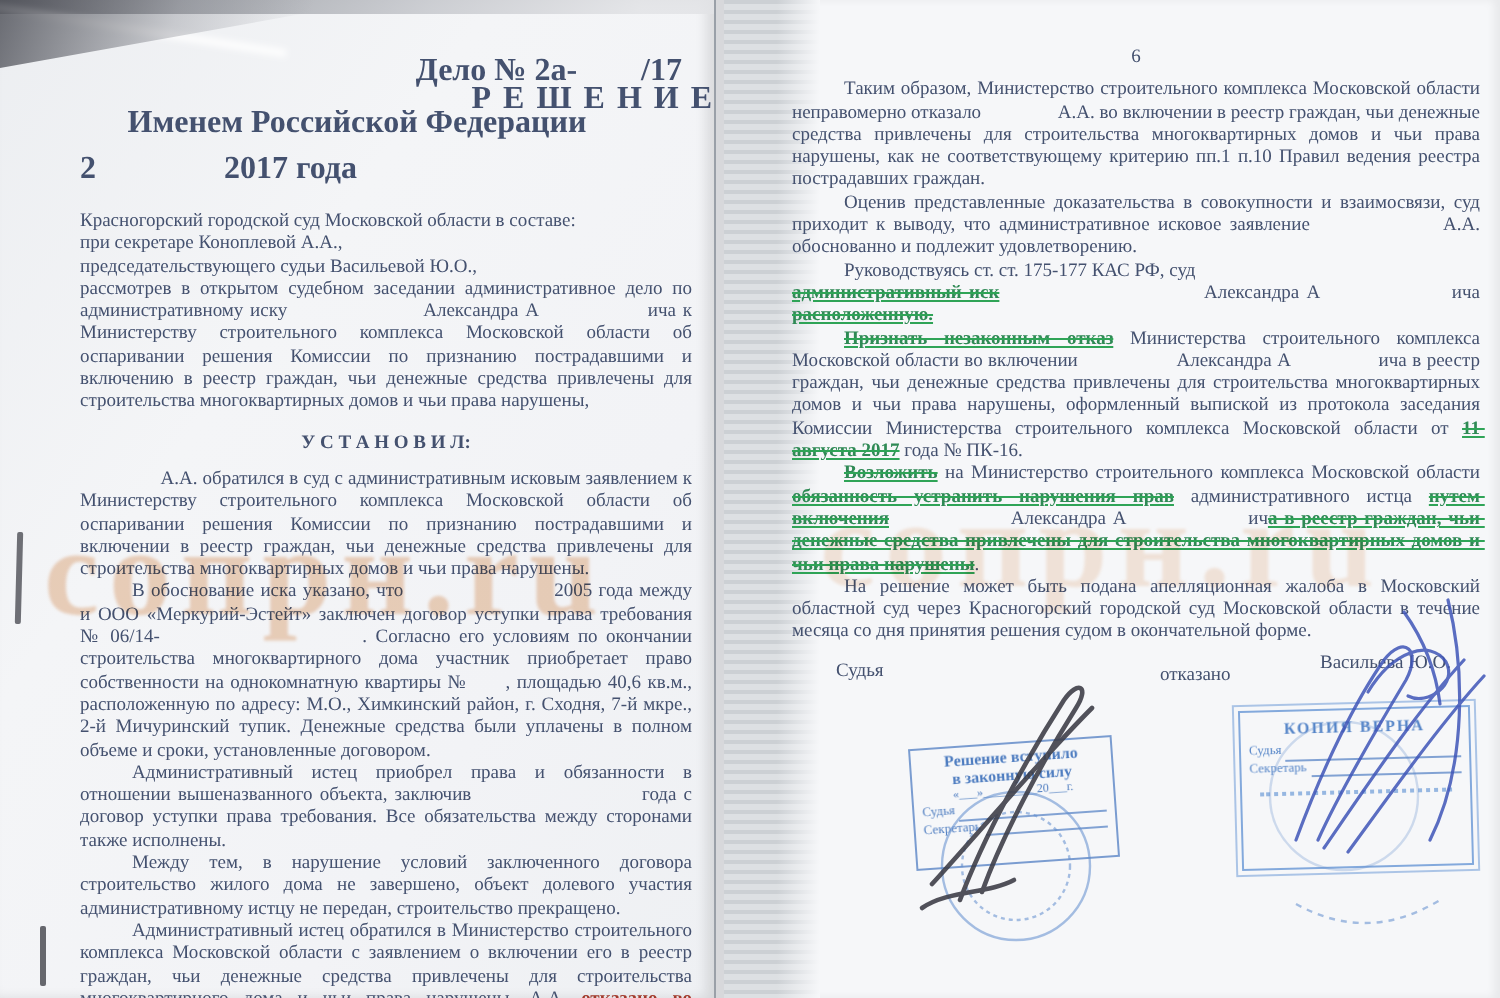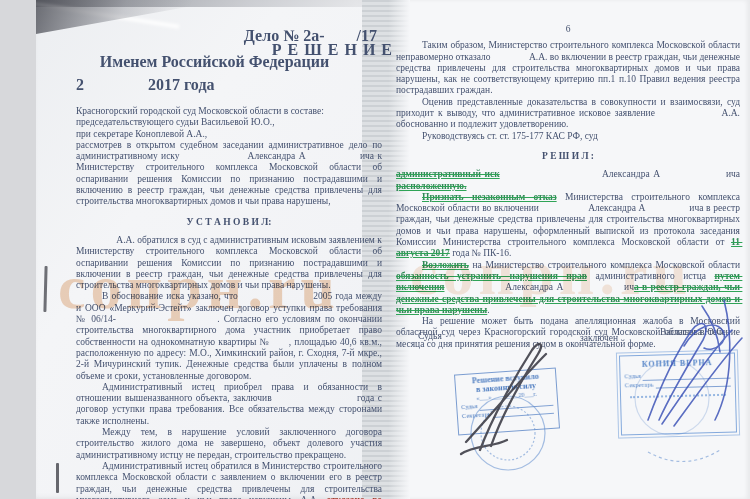--- a/index.html
+++ b/index.html
@@ -2,21 +2,21 @@
 <html><head>
 <meta charset="utf-8">
 <style>
   html,body{margin:0;padding:0;background:#b9bbbf;}
   .shot{position:relative;width:750px;height:499px;background:#d7d8db;overflow:hidden;
         font-family:"Liberation Serif",serif;color:#44516f;}
   
   .page{position:absolute;top:0;height:499px;overflow:hidden;}
   .page-left{left:0;width:357px;
      background:linear-gradient(125deg,#eceef1 0%,#f4f5f7 35%,#f2f3f6 70%,#eef0f3 100%);
-     box-shadow:inset -4px 0 6px rgba(0,0,0,.10);border-right:1px solid #9aa0a8;margin-left:36px;}
+     box-shadow:inset -4px 0 6px rgba(0,0,0,.10);border-right:1px solid #9aa0a8;}
   .page-left::before{content:"";position:absolute;top:0;left:0;width:100%;height:7px;
      background:linear-gradient(to right,#6f7076 0%,#9fa2a8 28%,#c6c8cd 60%,#e2e3e6 90%);opacity:.85;}
   .page-left::after{content:"";position:absolute;top:0;left:0;width:190px;height:34px;
      background:linear-gradient(110deg,rgba(72,74,82,.8),rgba(125,127,135,.35) 45%,rgba(200,200,205,0) 78%);
      clip-path:polygon(0 0,100% 0,0 100%);}
   .fold-highlight{position:absolute;top:13px;left:-6px;width:150px;height:4px;
      background:rgba(255,255,255,.85);transform:rotate(9deg);filter:blur(1.5px);}
   .page-right{left:362px;width:388px;background:#f6f7f9;box-shadow:inset -3px 0 4px rgba(0,0,0,.06);}
   .page-right::before{content:"";position:absolute;top:0;left:0;width:48px;height:100%;
      background:linear-gradient(to right,rgba(246,247,249,0) 55%,#f6f7f9 100%),
@@ -73,22 +73,22 @@
   <div class="page page-left">
     <div class="fold-highlight"></div>
 
     <div class="abs case-no" style="white-space:pre;">Дело № 2а-        /17</div>
     <div class="abs title1">Р Е Ш Е Н И Е</div>
     <div class="abs title2">Именем Российской Федерации</div>
     <div class="abs date-line" style="white-space:pre;">2                2017 года</div>
 
     <div class="body-text lp-body">
       <p>Красногорский городской суд Московской области в составе:</p>
+      <p>при секретаре Коноплевой А.А.,</p>
       <p>председательствующего судьи Васильевой Ю.О.,</p>
-      <p>при секретаре Коноплевой А.А.,</p>
       <p>рассмотрев в открытом судебном заседании административное дело по административному иску                    Александра А                ича к Министерству строительного комплекса Московской области об оспаривании решения Комиссии по признанию пострадавшими и включению в реестр граждан, чьи денежные средства привлечены для строительства многоквартирных домов и чьи права нарушены,</p>
       <p class="heading">У С Т А Н О В И Л:</p>
       <p>                А.А. обратился в суд с административным исковым заявлением к Министерству строительного комплекса Московской области об оспаривании решения Комиссии по признанию пострадавшими и включении в реестр граждан, чьи денежные средства привлечены для строительства многоквартирных домов и чьи права нарушены.</p>
       <p class="indent">В обоснование иска указано, что                        2005 года между                          и ООО «Меркурий-Эстейт» заключен договор уступки права требования № 06/14-                        . Согласно его условиям по окончании строительства многоквартирного дома участник приобретает право собственности на однокомнатную квартиры №      , площадью 40,6 кв.м., расположенную по адресу: М.О., Химкинский район, г. Сходня, 7-й мкре., 2-й Мичуринский тупик. Денежные средства были уплачены в полном объеме и сроки, установленные договором.</p>
       <p class="indent">Административный истец приобрел права и обязанности в отношении вышеназванного объекта, заключив                        года с                договор уступки права требования. Все обязательства между сторонами также исполнены.</p>
       <p class="indent">Между тем, в нарушение условий заключенного договора строительство жилого дома не завершено, объект долевого участия административному истцу не передан, строительство прекращено.</p>
       <p class="indent"><span>Административный истец обратился в Министерство строительного комплекса Московской области с заявлением о включении его в реестр граждан, чьи денежные средства привлечены для строительства многоквартирного дома и чьи права нарушены. А.А. </span><span class="strike-red">отказано во включении в вышеуказанный реестр</span></p>
     </div>
 
     <div class="watermark wm-left">сопрн.ru</div>
@@ -96,29 +96,28 @@
     <div class="pen-mark pm2"></div>
   </div>
 
   <div class="page page-right">
 
     <div class="body-text rp-body">
       <p class="pagenum">6</p>
       <p class="indent">Таким образом, Министерство строительного комплекса Московской области неправомерно отказало                А.А. во включении в реестр граждан, чьи денежные средства привлечены для строительства многоквартирных домов и чьи права нарушены, как не соответствующему критерию пп.1 п.10 Правил ведения реестра пострадавших граждан.</p>
       <p class="indent">Оценив представленные доказательства в совокупности и взаимосвязи, суд приходит к выводу, что административное исковое заявление                А.А. обоснованно и подлежит удовлетворению.</p>
       <p class="indent">Руководствуясь ст. ст. 175-177 КАС РФ, суд</p>
-      <p class="heading">Р Е Ш И Л :</p>
       <p><span class="strike-green">административный иск</span><span>                            Александра А                  ича </span><span class="strike-green">расположенную.</span></p>
       <p class="indent"><span class="strike-green">Признать незаконным отказ</span><span> Министерства строительного комплекса Московской области во включении                  Александра А                ича в реестр граждан, чьи денежные средства привлечены для строительства многоквартирных домов и чьи права нарушены, оформленный выпиской из протокола заседания Комиссии Министерства строительного комплекса Московской области от </span><span class="strike-green">11 августа 2017</span><span> года № ПК-16.</span></p>
       <p class="indent"><span class="strike-green">Возложить</span><span> на Министерство строительного комплекса Московской области </span><span class="strike-green">обязанность устранить нарушения прав</span><span> административного истца </span><span class="strike-green">путем включения</span><span>                  Александра А                  ич</span><span class="strike-green">а в реестр граждан, чьи денежные средства привлечены для строительства многоквартирных домов и чьи права нарушены</span><span>.</span></p>
       <p class="indent">На решение может быть подана апелляционная жалоба в Московский областной суд через Красногорский городской суд Московской области в течение месяца со дня принятия решения судом в окончательной форме.</p>
     </div>
 
     <div class="sig sig-judge">Судья</div>
-    <div class="sig sig-word">заключен</div>
+    <div class="sig sig-word">отказано</div>
     <div class="sig sig-name">Васильева Ю.О.</div>
 
     <div class="stamp stamp-force">
       <div class="t">Решение вступило</div>
       <div class="t">в законную силу</div>
       <div style="font-size:6px;line-height:8px;">«___»_________20___г.</div>
       <div class="stamp-row">
           <span>Судья</span>
           <span class="rule"></span>
         </div>

